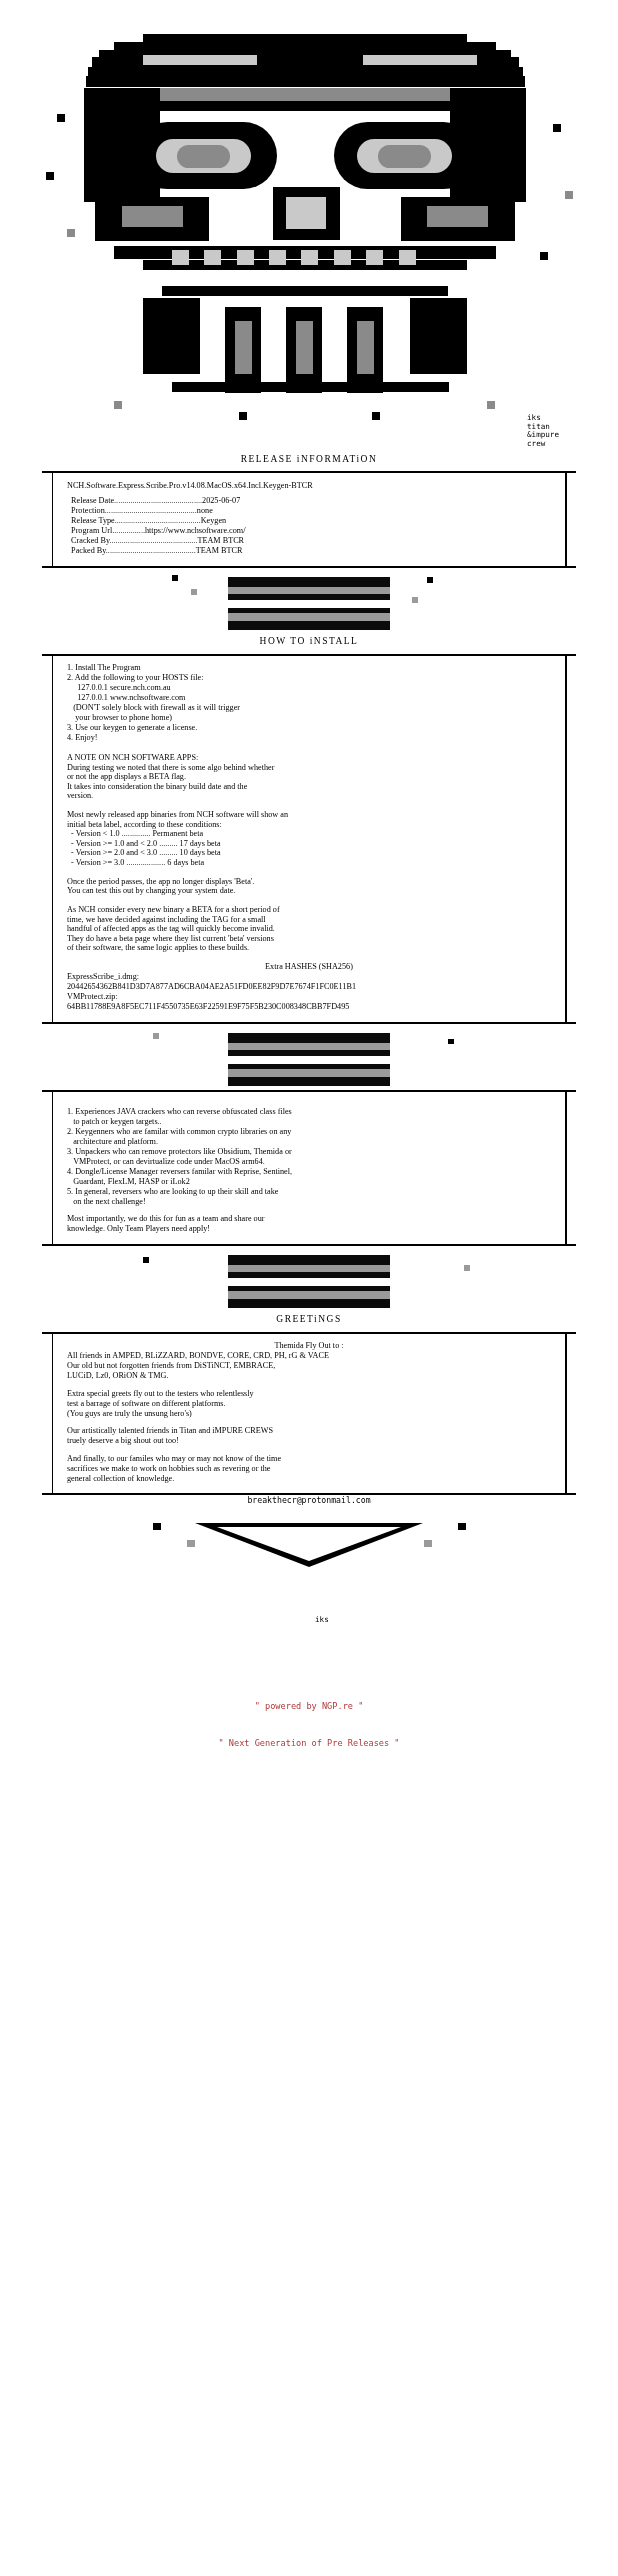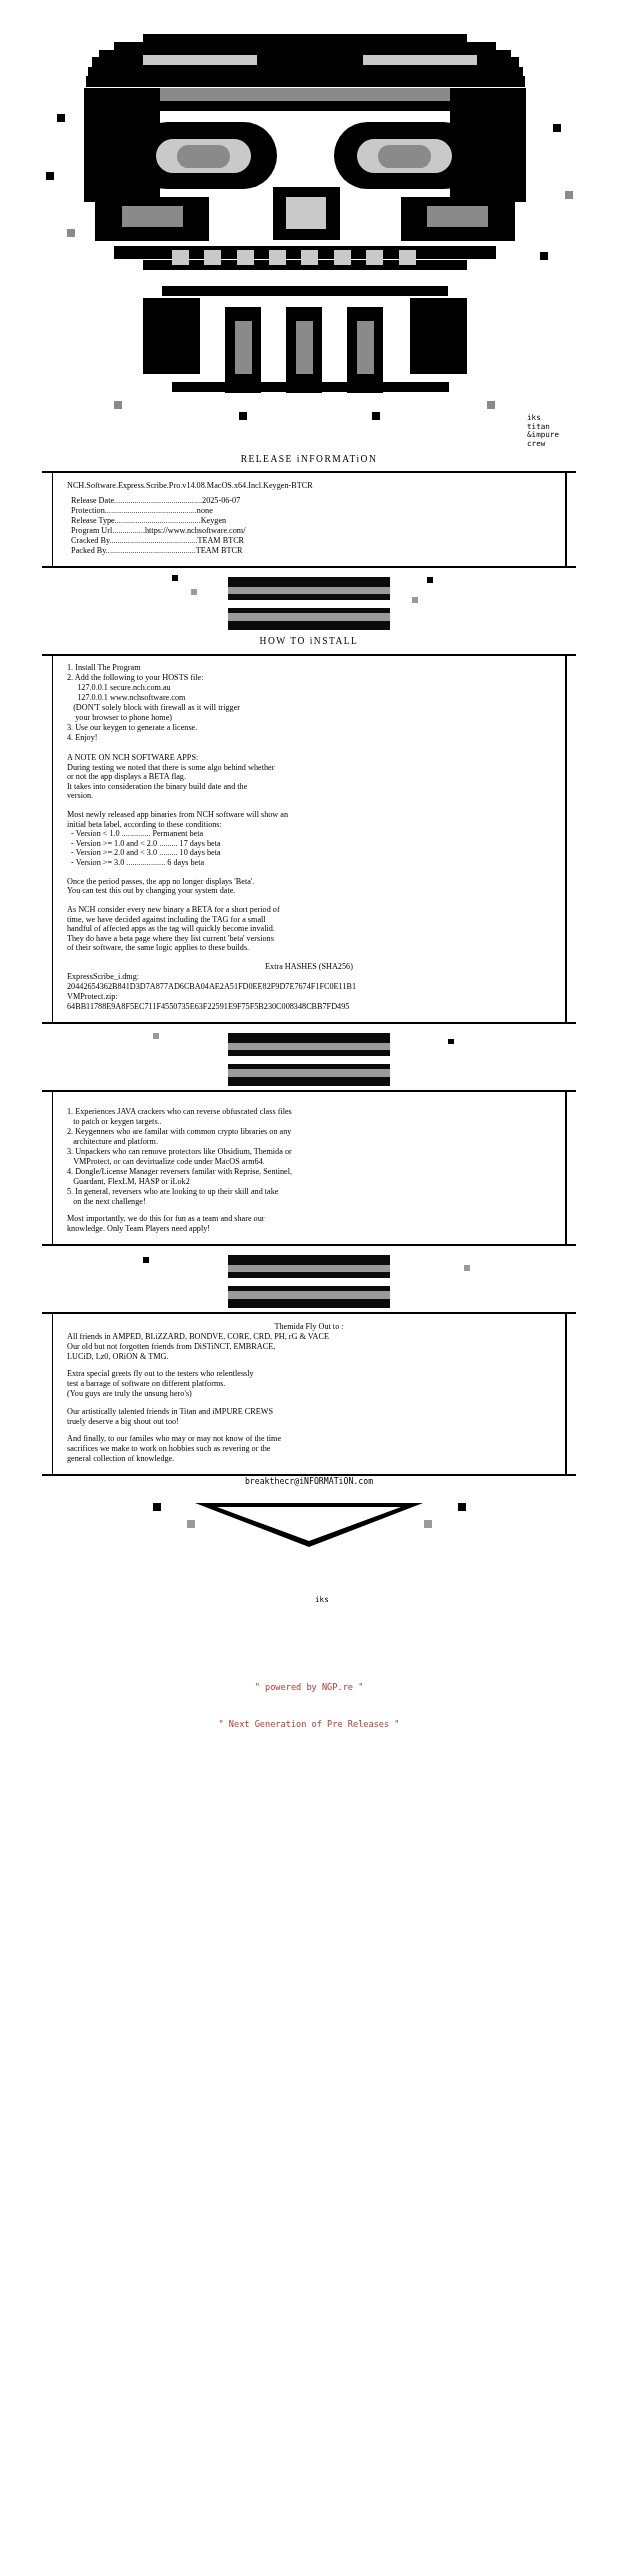--- a/index.html
+++ b/index.html
@@ -339,20 +339,21 @@
 
   <div class="scatter">
     <span class="px" style="left:143px;top:11.4px;"></span>
     <span class="px g" style="left:464px;top:19px;"></span>
   </div>
   <div class="banner">
     <div class="stripe grey" style="top:9.5px;"></div>
     <div class="stripe" style="top:23px;"></div>
     <div class="stripe grey" style="top:36px;"></div>
   </div>
+  <div class="sec-title">GREETiNGS</div>
 
   <div class="box-top"></div>
   <div class="box">
     <pre class="body" style="text-align:center;">Themida Fly Out to :</pre>
     <pre class="body">All friends in AMPED, BLiZZARD, BONDVE, CORE, CRD, PH, rG &amp; VACE
 Our old but not forgotten friends from DiSTiNCT, EMBRACE,
 LUCiD, Lz0, ORiON &amp; TMG.</pre>
     <pre class="body" style="height:7.6px;"> </pre>
     <pre class="body">Extra special greets fly out to the testers who relentlessly
 test a barrage of software on different platforms.
@@ -360,21 +361,21 @@
     <pre class="body" style="height:7.6px;"> </pre>
     <pre class="body">Our artistically talented friends in Titan and iMPURE CREWS
 truely deserve a big shout out too!</pre>
     <pre class="body" style="height:7.6px;"> </pre>
     <pre class="body">And finally, to our familes who may or may not know of the time
 sacrifices we make to work on hobbies such as revering or the
 general collection of knowledge.</pre>
   </div>
   <div class="box-bot"></div>
 
-  <div class="center-small">breakthecr@iNFORMATiON.com</div>
+  <div class="center-small">breakthecr@protonmail.com</div>
 
   <div style="position:relative;height:143px;margin-top:17px;">
     <div class="chev"></div>
     <div class="chev inner"></div>
     <div class="blob" style="position:absolute;left:153px;top:0px;width:7.6px;height:7.6px;background:#000;"></div>
     <div class="blob" style="position:absolute;left:458px;top:0px;width:7.6px;height:7.6px;background:#000;"></div>
     <div class="blob" style="position:absolute;left:187px;top:17px;width:7.6px;height:7.6px;background:#9a9a9a;"></div>
     <div class="blob" style="position:absolute;left:424px;top:17px;width:7.6px;height:7.6px;background:#9a9a9a;"></div>
     <div style="position:absolute;left:315px;top:92px;font-size:7.6px;font-family:'DejaVu Sans Mono',monospace;color:#000;">iks</div>
   </div>

